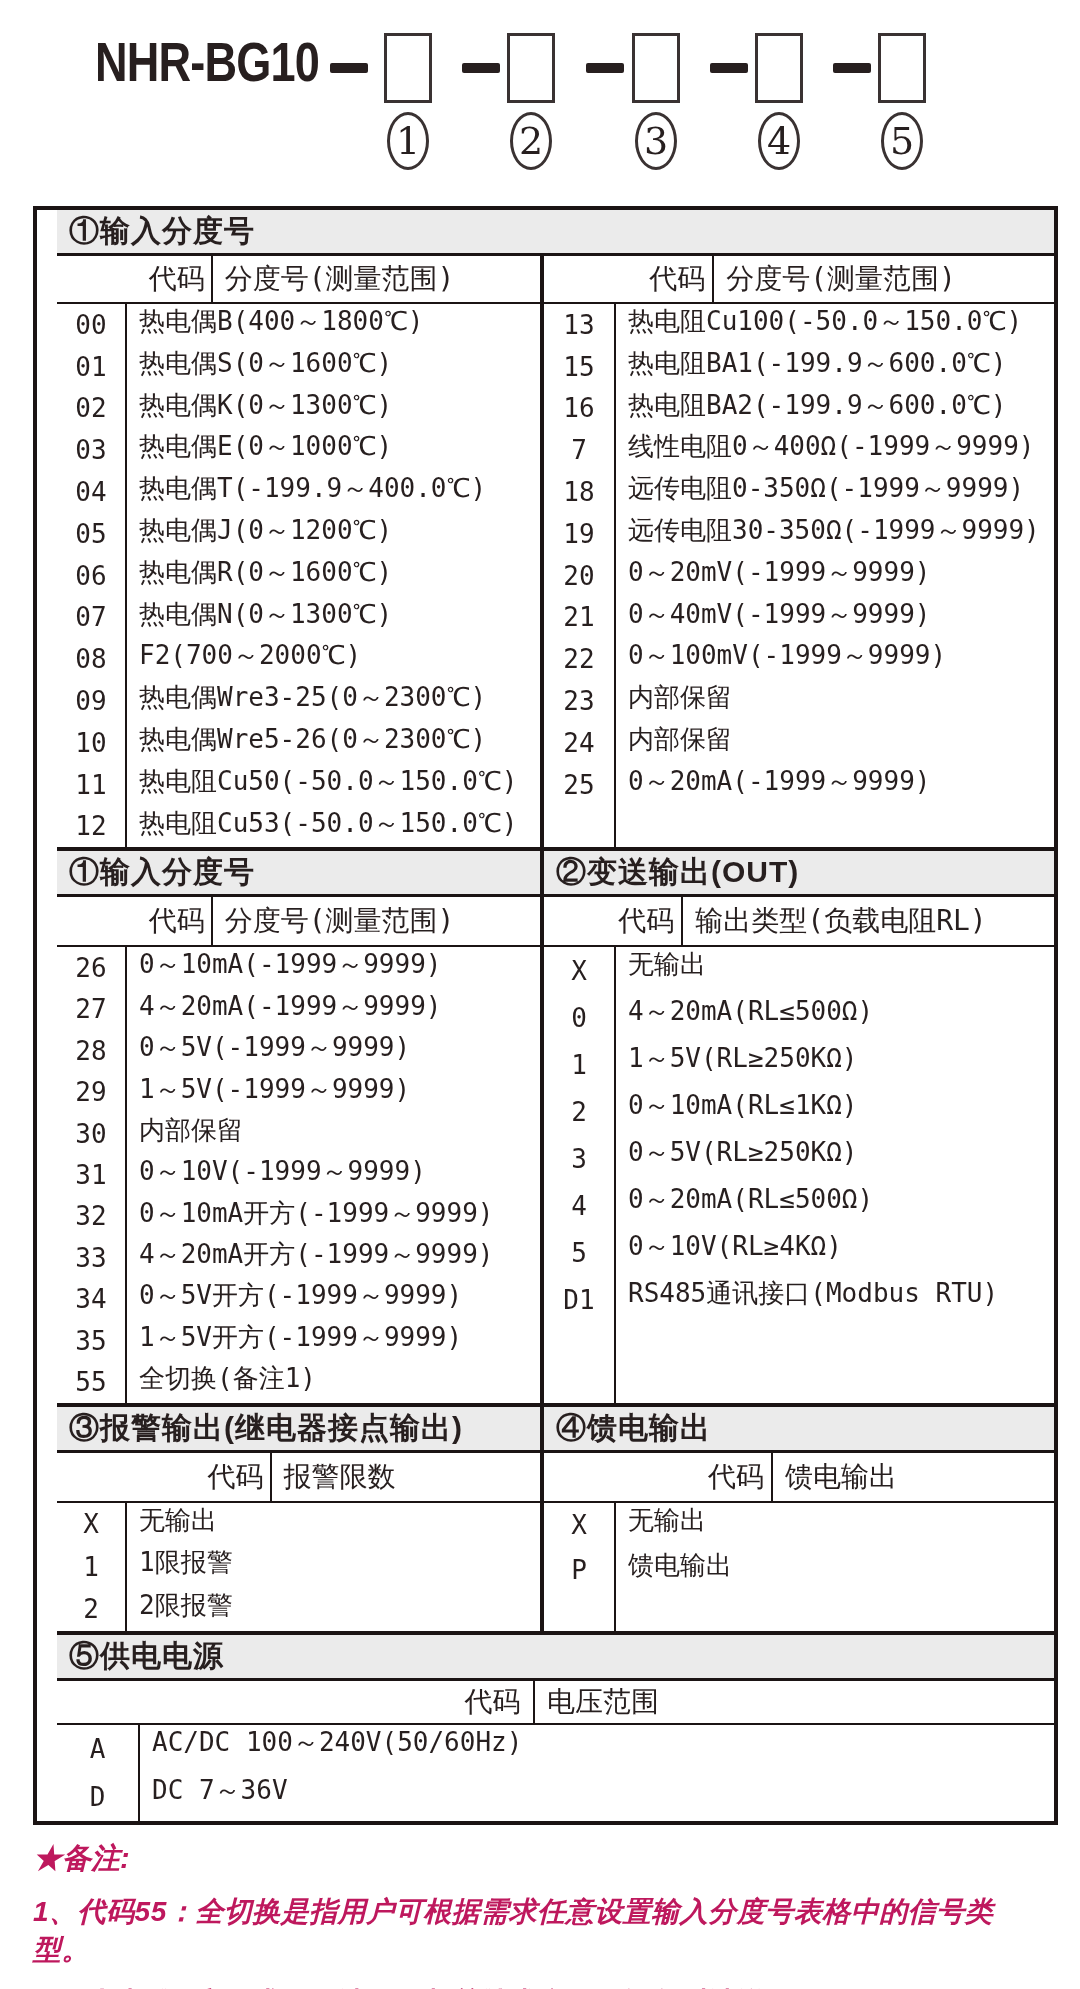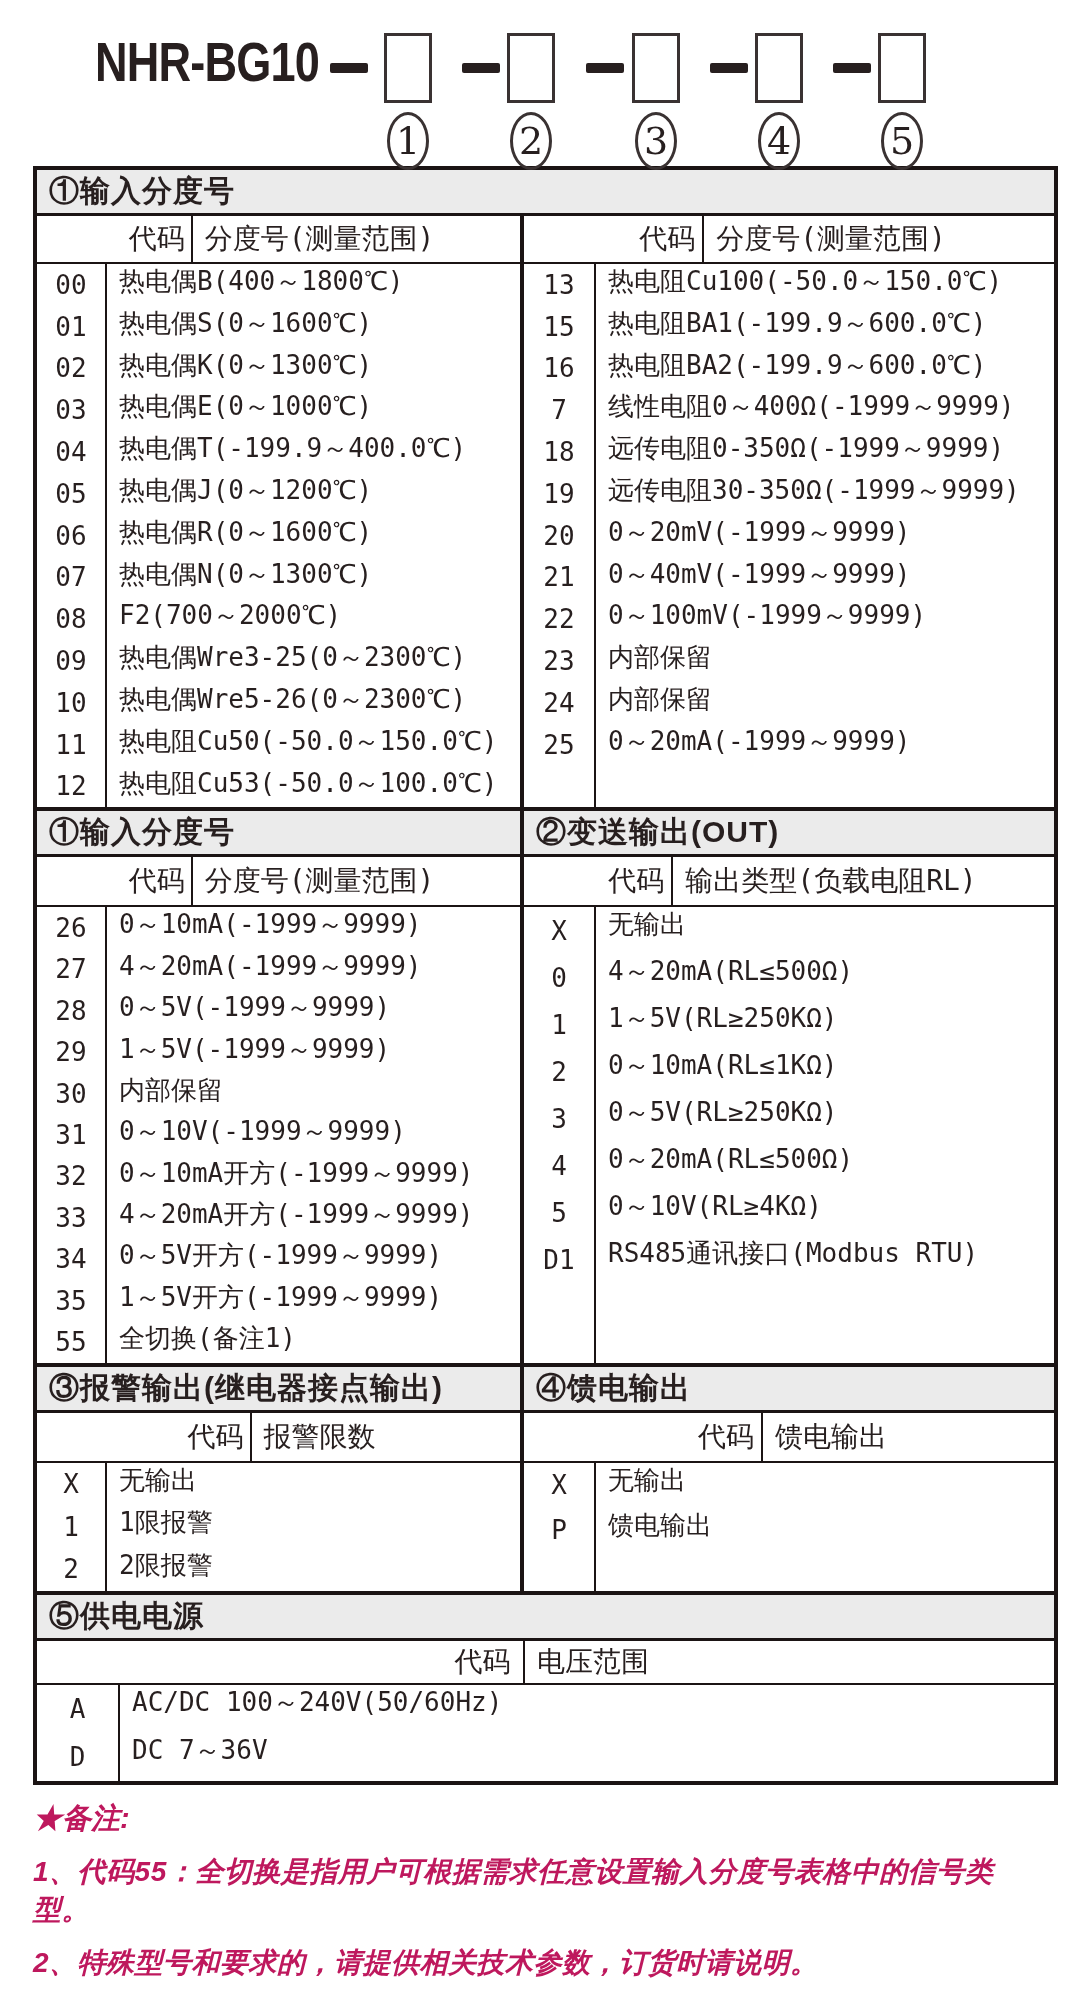--- a/index.html
+++ b/index.html
@@ -13,21 +13,21 @@
   body{
     width:var(--pagew);
     height:1989px;
     overflow:hidden;
     color:var(--text);
     font-family:"Liberation Sans", sans-serif;
     position:relative;
   }
 
   
-  .model-area{position:relative;height:166px;padding-left:44px;}
+  .model-area{position:relative;height:206px;padding-left:44px;}
   .model-title{
     position:absolute;left:95px;top:30px;
     font-size:55px;font-weight:bold;letter-spacing:-1px;
     transform:scaleX(.82);transform-origin:left center;
     white-space:nowrap;color:var(--text);
   }
   .mdash{
     position:absolute;top:63px;width:38px;height:10px;
     background:var(--text);border-radius:2px;
   }
@@ -46,21 +46,21 @@
     font-size:38px;color:var(--text);
   }
 
   
   .tbl{
     margin-left:33px;width:1025px;
     border:4px solid var(--line);
     background:#fff;
     font-family:"DejaVu Sans Mono","Liberation Mono",monospace;
   }
-  .sec{border-top:4px solid var(--line);}
+  .sec{border-top:4px solid var(--line);margin-left:20px;}
   .sec.first{border-top:none;}
   .htitle{
     height:46px;background:var(--gray);
     border-bottom:3px solid var(--line);
     display:flex;align-items:center;padding-left:12px;
     font-family:"Liberation Sans",sans-serif;
     font-weight:bold;font-size:30px;letter-spacing:1px;
   }
   .twohalf{display:flex;align-items:stretch;}
   .half{display:flex;flex-direction:column;min-width:0;}
@@ -196,21 +196,21 @@
             <div class="t-row">
               <span class="t-code">10</span>
               <span class="t-desc">热电偶Wre5-26(0～2300℃)</span>
             </div>
             <div class="t-row">
               <span class="t-code">11</span>
               <span class="t-desc">热电阻Cu50(-50.0～150.0℃)</span>
             </div>
             <div class="t-row">
               <span class="t-code">12</span>
-              <span class="t-desc">热电阻Cu53(-50.0～100.0℃)</span>
+              <span class="t-desc">热电阻Cu53(-50.0～150.0℃)</span>
             </div>
             <div class="t-row fill">
               <span class="t-code"></span>
               <span class="t-desc"></span>
             </div>
           </div>
       </div>
       <div class="half right">
         <div class="t-cols">
           <span class="t-code">代码</span>

